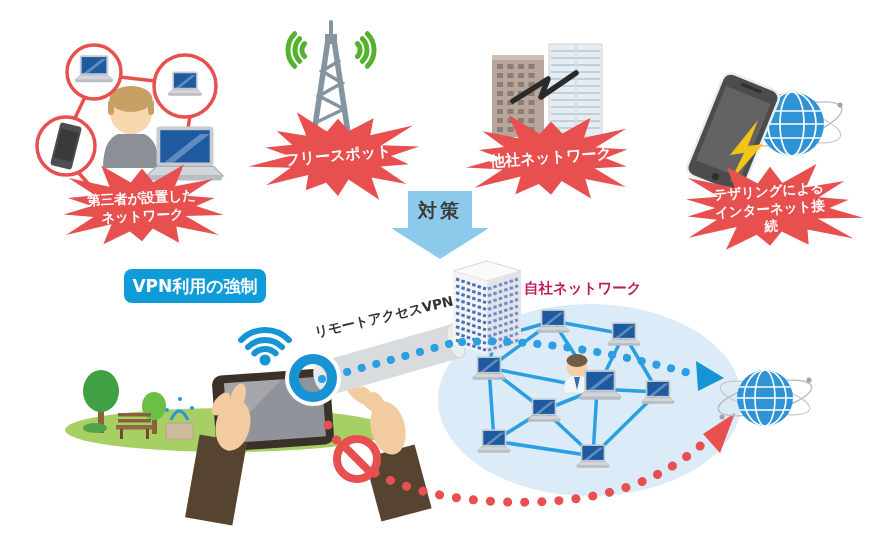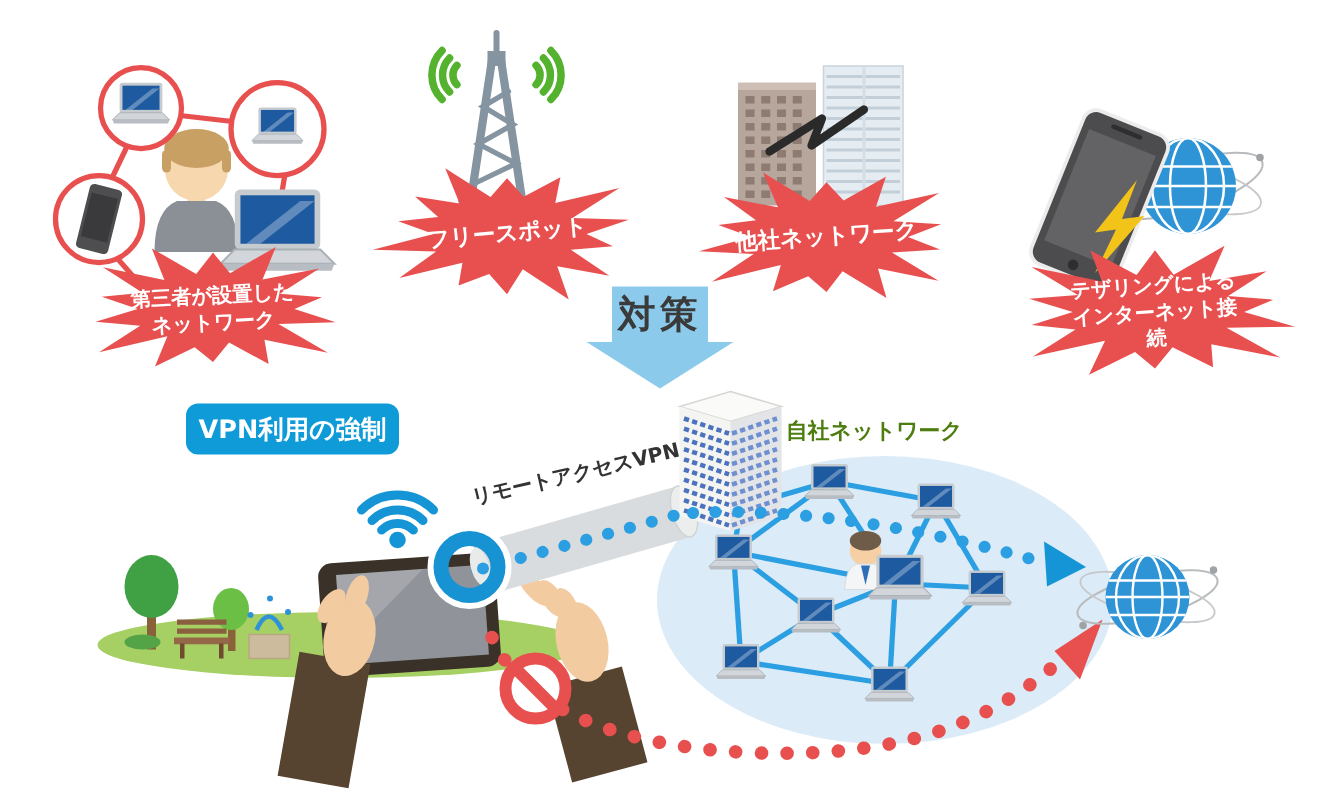--- a/index.html
+++ b/index.html
@@ -6,25 +6,25 @@
   .stage{position:relative;width:885px;height:536px;overflow:hidden;background:#fff;
          font-family:"DejaVu Sans","Liberation Sans",sans-serif;}
   .stage svg{position:absolute;left:0;top:0;}
   .lbl{position:absolute;transform:translate(-50%,-50%);text-align:center;
        white-space:pre-line;font-weight:bold;color:#fff;line-height:1.3;}
   .lbl.dark{color:#3a3a3a;}
   #lbl-third{left:142px;top:207px;font-size:13.5px;transform:translate(-50%,-50%) rotate(-3deg);}
   #lbl-free{left:338px;top:156px;font-size:15px;transform:translate(-50%,-50%) rotate(-5deg);white-space:nowrap;}
   #lbl-other{left:551px;top:158px;font-size:15px;transform:translate(-50%,-50%) rotate(-4deg);white-space:nowrap;}
   #lbl-tether{left:770px;top:209px;font-size:13.5px;transform:translate(-50%,-50%) rotate(-4deg);}
-  #lbl-taisaku{left:440px;top:210px;font-size:25px;letter-spacing:3px;}
+  #lbl-taisaku{left:440px;top:210px;font-size:19px;letter-spacing:3px;}
   #vpn-badge{position:absolute;left:124px;top:269px;width:142px;height:34px;
        background:#0e9bd8;border-radius:8px;color:#fff;font-weight:bold;font-size:17px;
        display:flex;align-items:center;justify-content:center;white-space:nowrap;}
-  #lbl-company{position:absolute;left:524px;top:279px;color:#4d7c0f;font-weight:bold;font-size:14.5px;white-space:nowrap;transform:none;text-align:left;}
+  #lbl-company{position:absolute;left:524px;top:279px;color:#be185d;font-weight:bold;font-size:14.5px;white-space:nowrap;transform:none;text-align:left;}
   #lbl-tunnel{left:384px;top:317px;font-size:13.5px;color:#333;
        transform:translate(-50%,-50%) rotate(-13deg);white-space:nowrap;}
 </style>
 </head>
 <body>
 
 <div class="stage">
 <svg viewBox="0 0 885 536" width="885" height="536">
   <defs>
     <clipPath id="clipGlobeTop">

